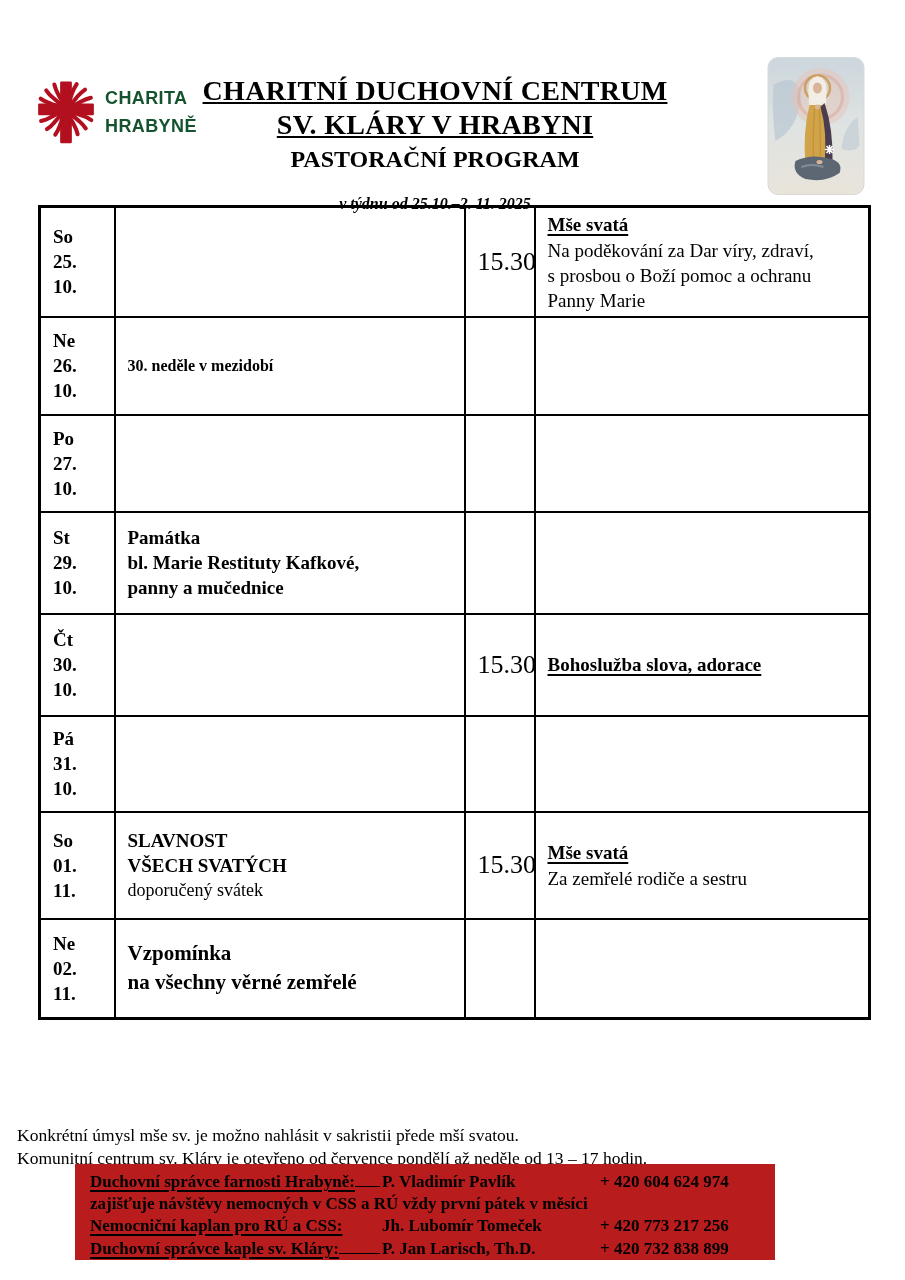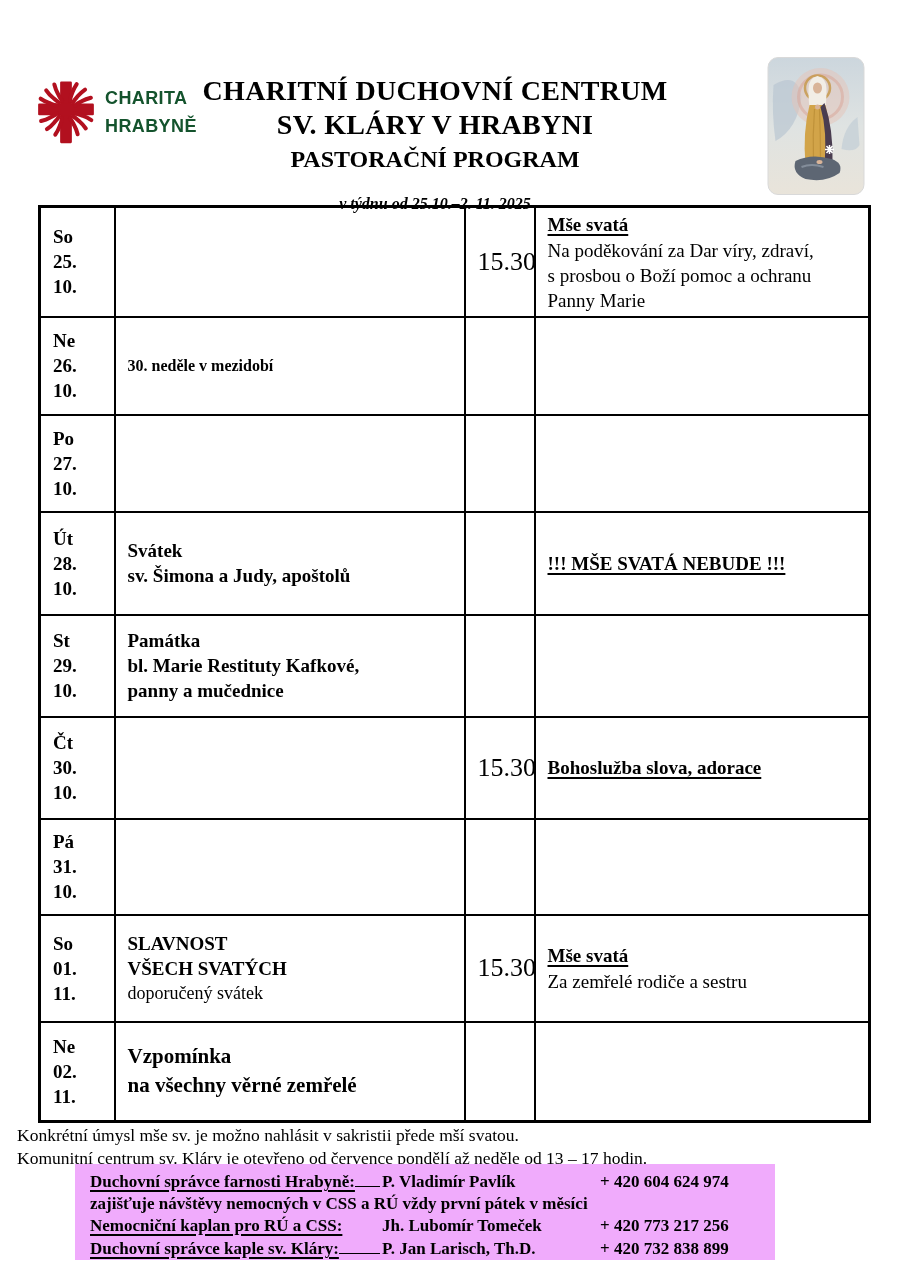--- a/index.html
+++ b/index.html
@@ -14,21 +14,21 @@
   .logo { position:absolute; left:33px; top:74px; width:170px; height:90px; }
   .logo svg { width:66px; height:84px; display:block; }
   .logo .cr { fill:var(--brand-red); }
   .logo .fl { stroke:var(--brand-red); stroke-width:5.5; fill:none; stroke-linecap:round; }
   .logo-text {
     position:absolute; left:72px; top:10px;
     font-family:"Liberation Sans", sans-serif; font-weight:bold;
     font-size:18px; line-height:28px; color:#14532d; letter-spacing:.4px;
   }
   .titles { position:absolute; left:150px; top:74px; width:570px; text-align:center; }
-  .title-main { font-size:28px; font-weight:bold; line-height:34px; letter-spacing:.3px; }
+  .title-main { font-size:28px; font-weight:bold; line-height:34px; letter-spacing:.3px;text-decoration:underline; }
   .title-program { font-size:24px; font-weight:bold; line-height:28px; margin-top:3px; }
   .title-week { font-size:16px; font-weight:bold; font-style:italic; line-height:24px; margin-top:19px; }
   .saint { position:absolute; left:767px; top:57px; width:98px; height:138px; }
   .saint svg { width:98px; height:138px; display:block; }
 
   
   table.schedule {
     position:absolute; left:38px; top:205px; width:830px;
     border-collapse:collapse; table-layout:fixed; border:3px solid #000;
   }
@@ -48,21 +48,21 @@
     display:block; font-weight:bold; font-size:19px; line-height:27px;
     text-decoration:underline; text-decoration-thickness:2px; text-underline-offset:3px;
   }
   .ev-line { display:block; font-size:19px; line-height:25px; }
 
   
   .notes { position:absolute; left:17px; top:1124px; font-size:17.5px; line-height:22.5px; }
   .notes div { white-space:nowrap; }
   .contacts {
     position:absolute; left:75px; top:1164px; width:700px; height:96px;
-    background:#f0abfc; padding:6px 0 0 15px;
+    background:#b91c1c; padding:6px 0 0 15px;
     font-weight:bold; font-size:17px; line-height:22px;
   }
   .c-row { display:flex; align-items:baseline; }
   .c-label { width:292px; display:flex; align-items:baseline; }
   .c-ul { text-decoration:underline; text-decoration-thickness:1.5px; text-underline-offset:2.5px; white-space:nowrap; }
   .c-fill { flex:1; border-bottom:1.5px solid #000; height:1em; margin:0 2px 2px 0; }
   .c-name { width:218px; white-space:nowrap; }
   .c-phone { flex:1; white-space:nowrap; }
 </style>
 </head>
@@ -160,34 +160,20 @@
   </tr>
   <tr class="r2">
     <td class="day">
       <span>Po</span><br>
       <span>27. 10.</span>
     </td>
     <td></td>
     <td></td>
     <td></td>
   </tr>
-  <tr class="r3">
-    <td class="day">
-      <span>Út</span><br>
-      <span>28. 10.</span>
-    </td>
-    <td class="feast">
-      <span>Svátek</span><br>
-      <span>sv. Šimona a Judy, apoštolů</span>
-    </td>
-    <td></td>
-    <td>
-      <span class="ev-head">!!! MŠE SVATÁ NEBUDE !!!</span>
-    </td>
-  </tr>
   <tr class="r4">
     <td class="day">
       <span>St</span><br>
       <span>29. 10.</span>
     </td>
     <td class="feast">
       <span>Památka</span><br>
       <span>bl. Marie Restituty Kafkové,</span><br>
       <span>panny a mučednice</span>
     </td>

